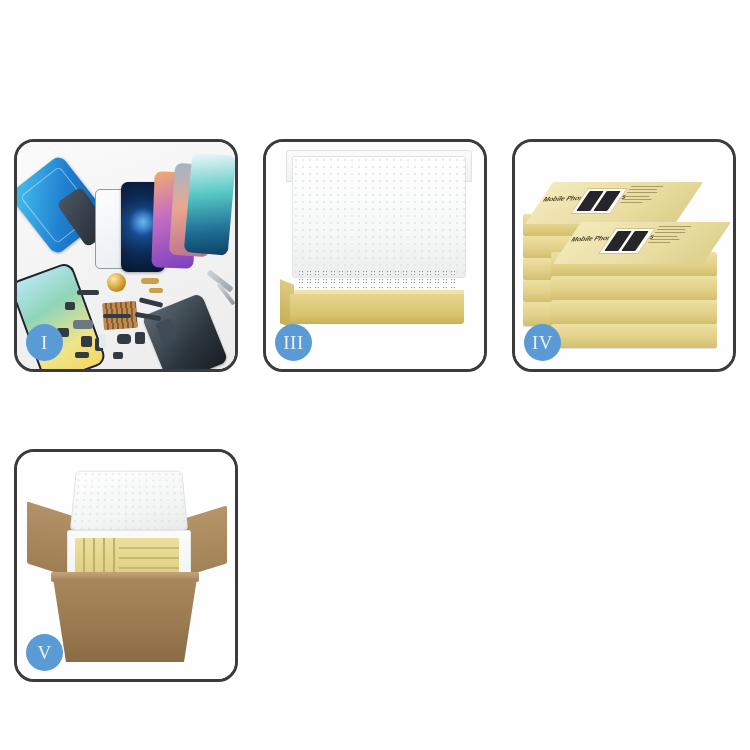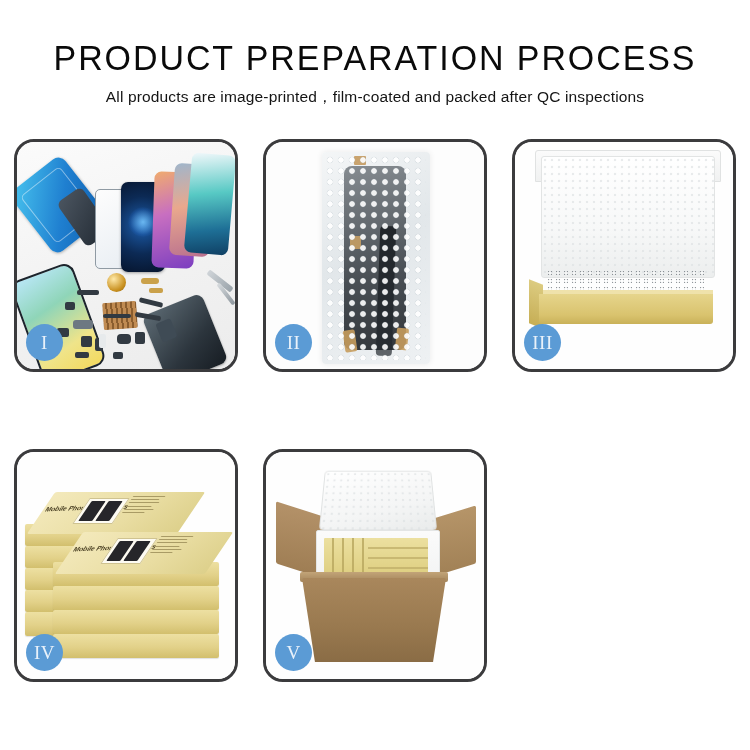--- a/index.html
+++ b/index.html
@@ -491,24 +491,20 @@
     position: absolute;
     background: rgba(141,112,72,.85);
     border-radius: 1px;
   }
 </style>
 </head>
 <body>
 
 <div class="page">
 
-  <div class="header">
-    <div class="title">PRODUCT PREPARATION PROCESS</div>
-    <div class="subtitle">All products are image-printed，film-coated and packed after QC inspections</div>
-  </div>
 
   <div class="grid">
 
     <div class="panel">
       <div class="panel-photo">
         <div class="p1-bg"></div>
         <div class="phone-blue"></div>
         <div class="phone-small-dark"></div>
         <div class="glass-sheet"></div>
         <div class="phone-dark-blue"></div>
@@ -535,36 +531,20 @@
         <div class="part" style="left:48px;top:160px;width:10px;height:8px;"></div>
         <div class="part" style="left:40px;top:186px;width:12px;height:9px;"></div>
         <div class="part" style="left:58px;top:210px;width:14px;height:6px;"></div>
         <div class="part" style="left:96px;top:210px;width:10px;height:7px;"></div>
         <div class="tool-driver"></div>
         <div class="tool-tweezer"></div>
       </div>
       <div class="badge">I</div>
     </div>
 
-    <div class="panel">
-      <div class="panel-photo">
-        <div class="p2-bg"></div>
-        <div class="bubble-pack">
-          <div class="inner-screen">
-            <div class="flex-cable"></div>
-          </div>
-          <div class="tape-a"></div>
-          <div class="tape-b"></div>
-          <div class="tape-c"></div>
-          <div class="tape-d"></div>
-          <div class="bubble-dots"></div>
-        </div>
-      </div>
-      <div class="badge">II</div>
-    </div>
 
     <div class="panel">
       <div class="panel-photo">
         <div class="p3-bg"></div>
         <div class="foam-lid-back"></div>
         <div class="foam-lid">
           <div class="foam-texture"></div>
         </div>
         <div class="bubble-layer"></div>
         <div class="ybox-rim"></div>

